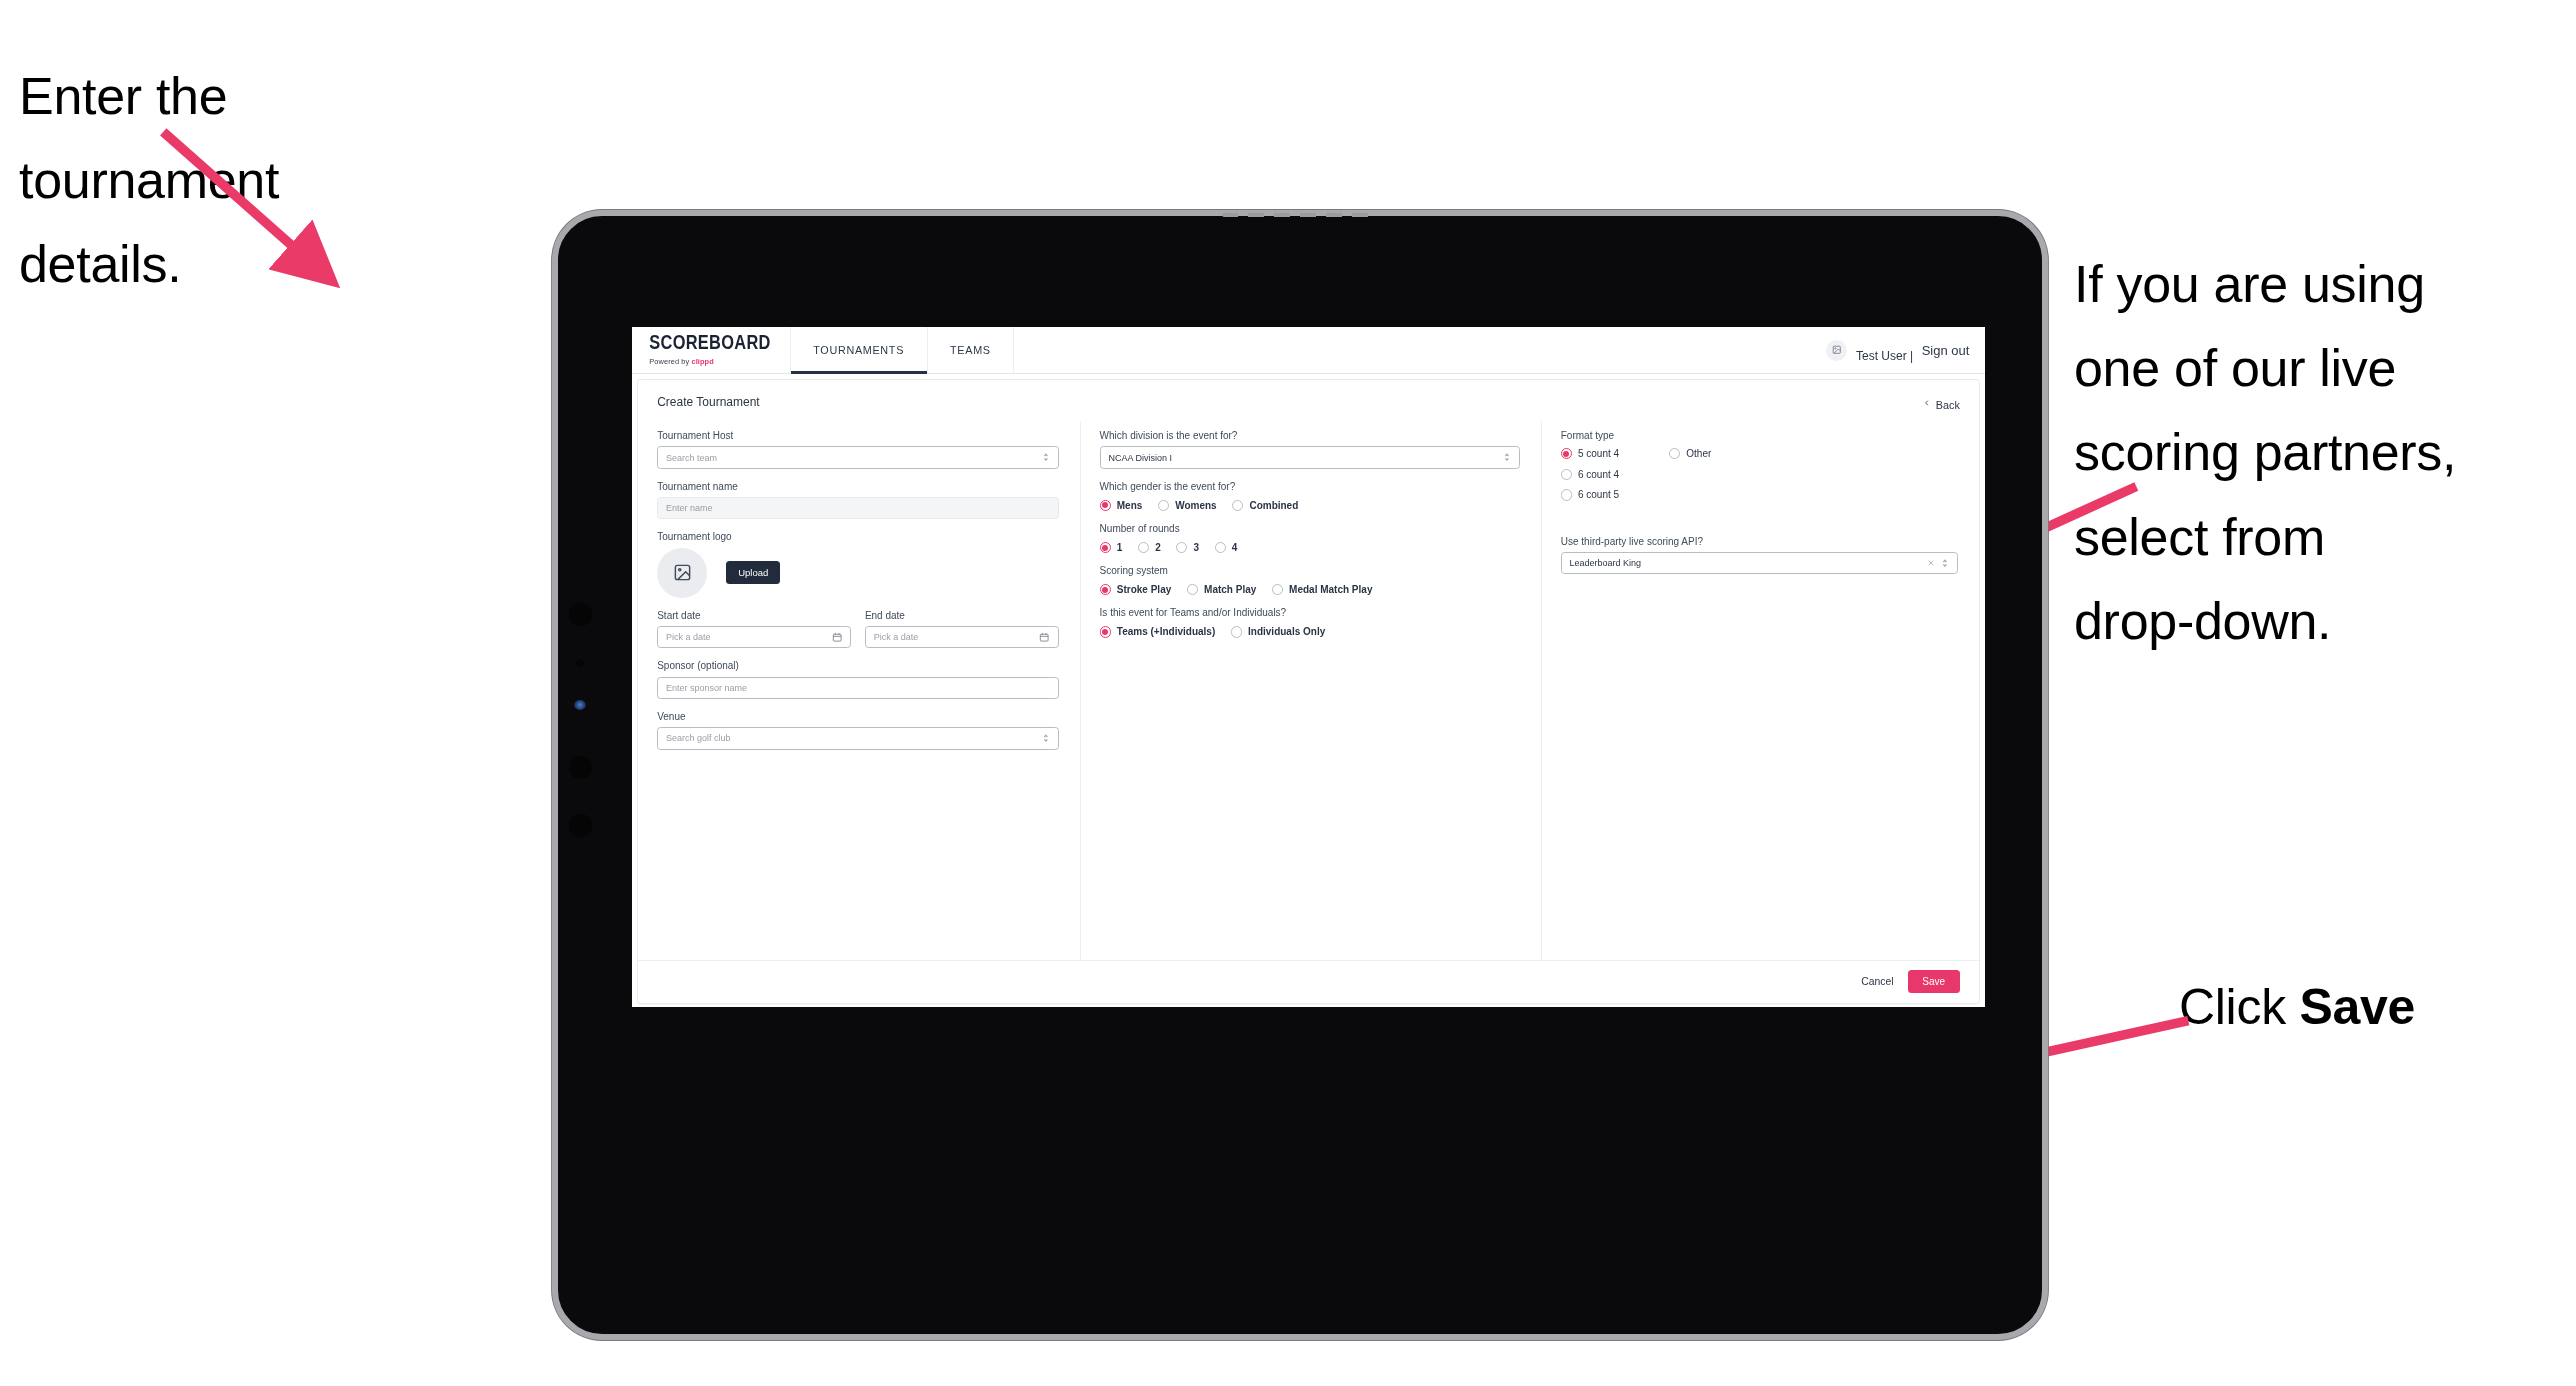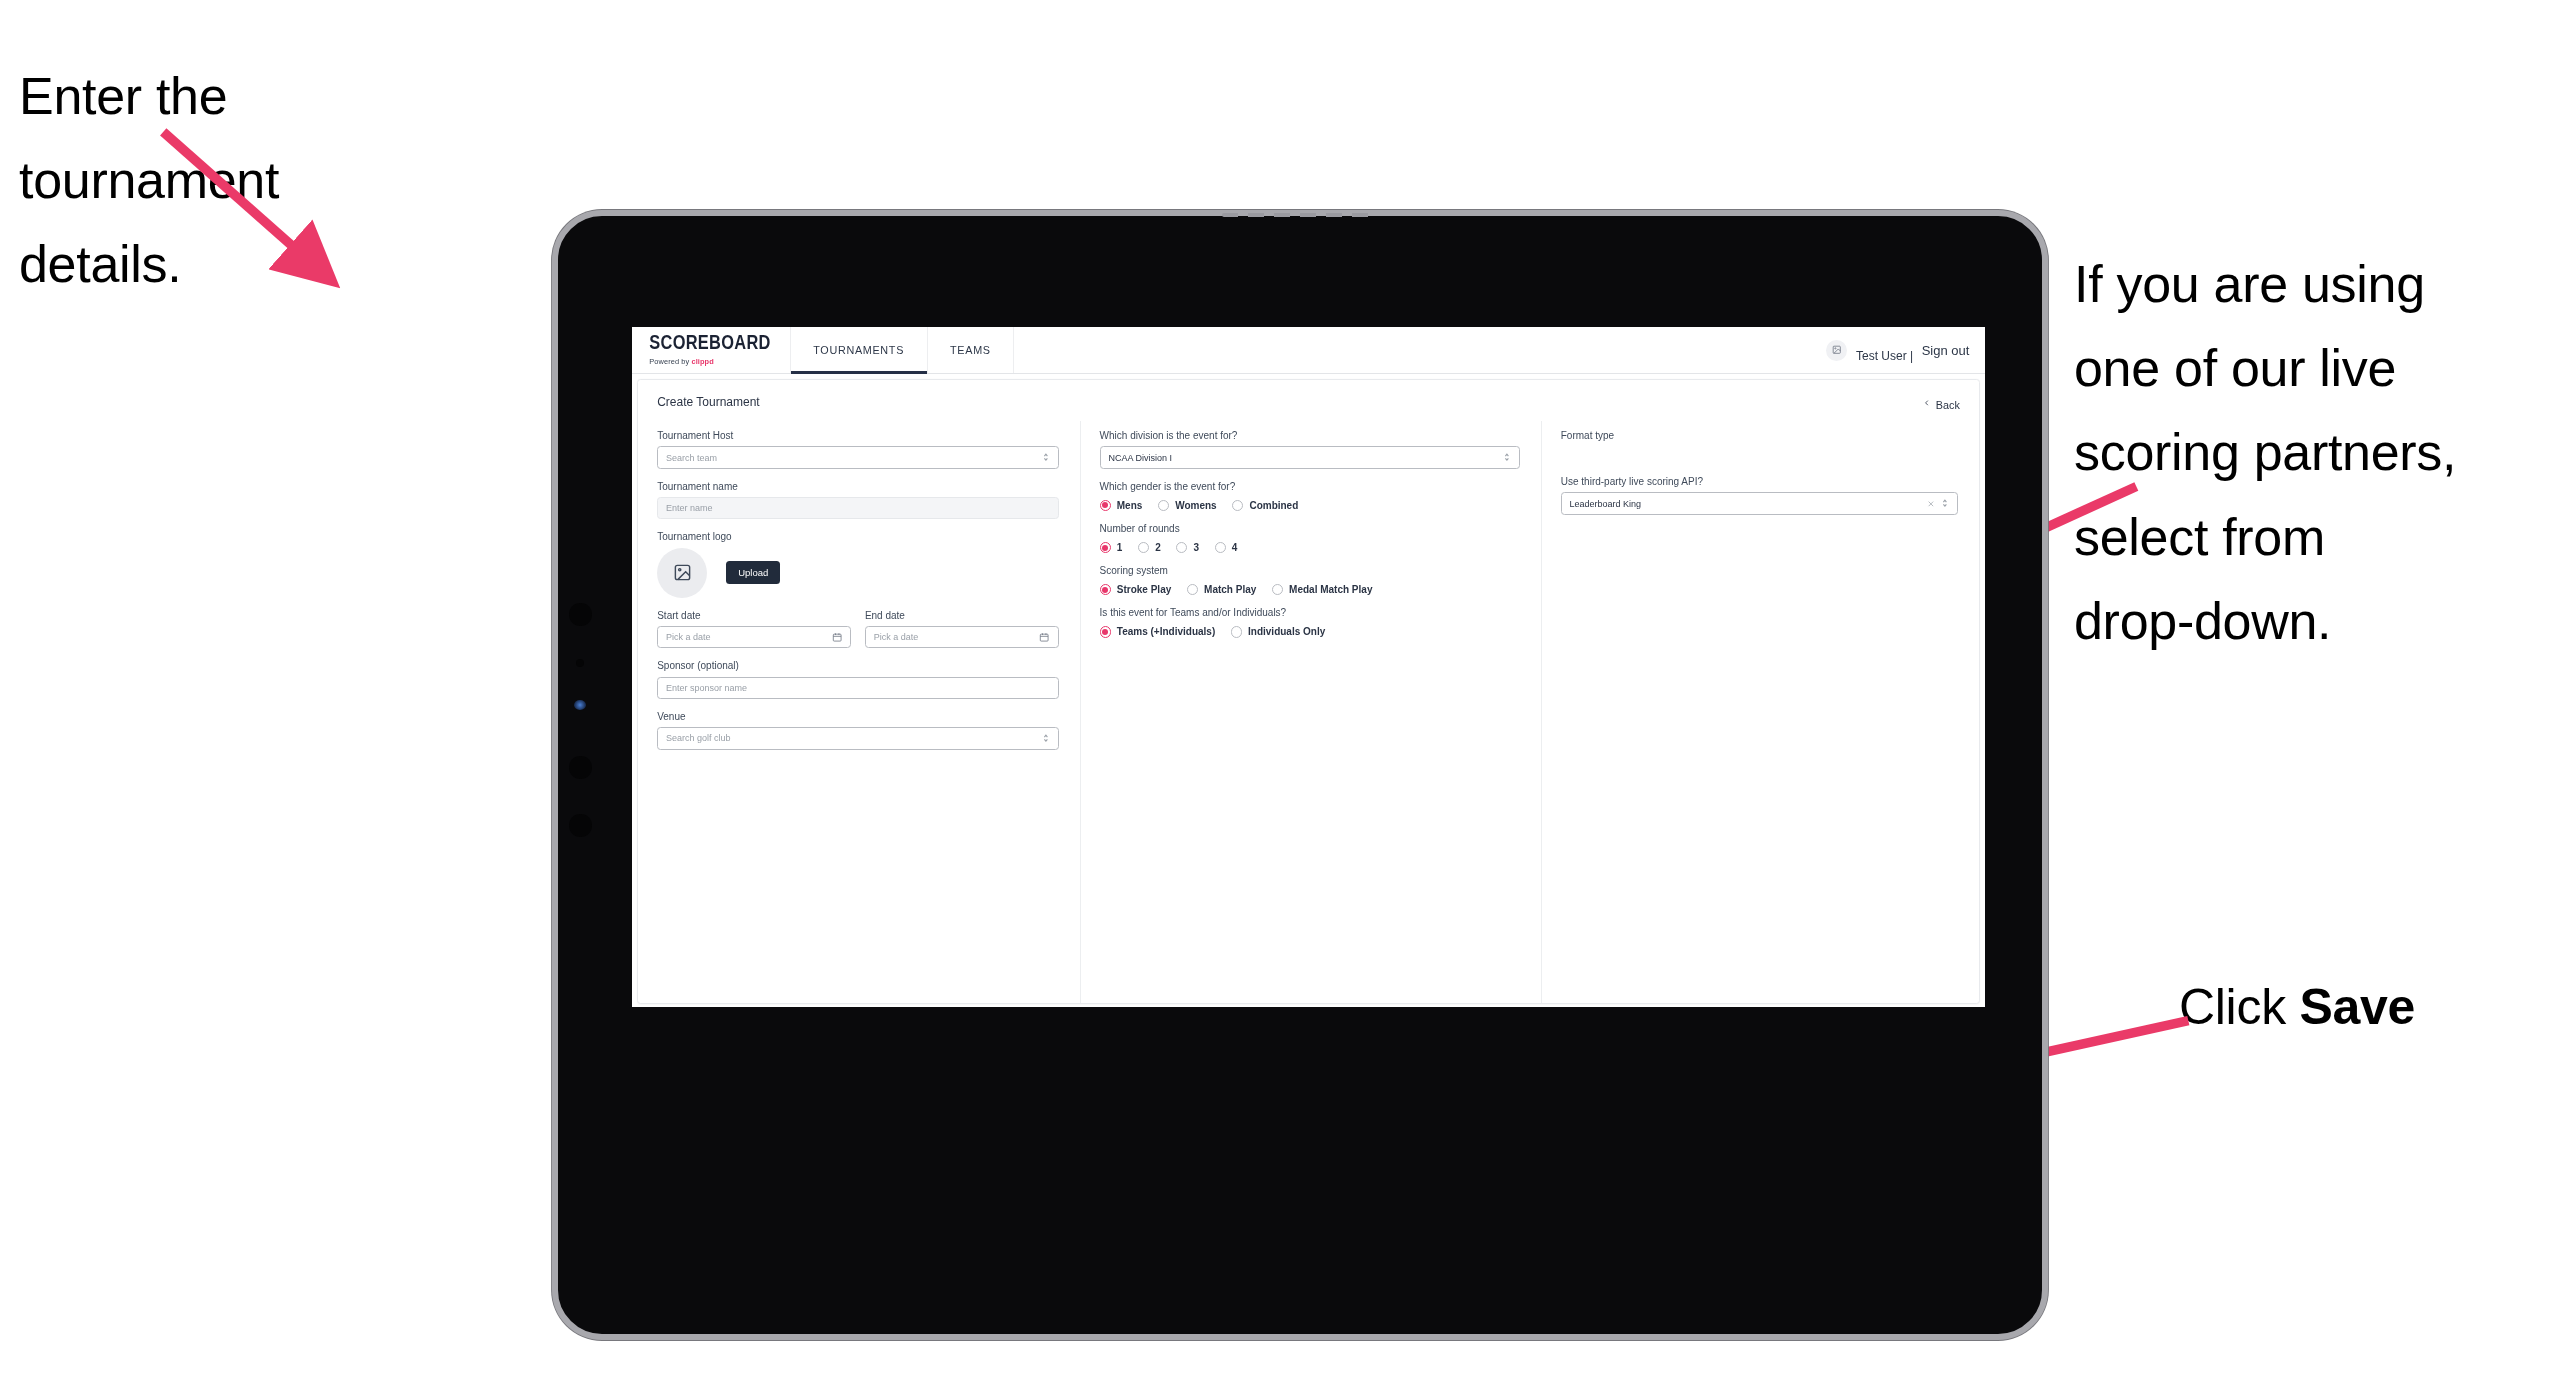--- a/index.html
+++ b/index.html
@@ -424,34 +424,60 @@
               <div class="radio-opt">
                 <span class="rdot"></span>
                 <span>Individuals Only</span>
               </div>
             </div>
           </div>
 
           <div class="col c3">
 
             <div class="flabel first">Format type</div>
+            <div id="format-wrap">
+              <div class="radio-col">
+                <div class="radio-opt">
+                  <span class="rdot on"></span>
+                  <span>5 count 4</span>
+                </div>
+                <div class="radio-opt">
+                  <span class="rdot"></span>
+                  <span>6 count 4</span>
+                </div>
+                <div class="radio-opt">
+                  <span class="rdot"></span>
+                  <span>6 count 5</span>
+                </div>
+              </div>
+              <div class="radio-col">
+                <div class="radio-opt">
+                  <span class="rdot"></span>
+                  <span>Other</span>
+                </div>
+              </div>
+            </div>
 
             <div class="flabel" style="margin-top:35px;">Use third-party live scoring API?</div>
             <div class="field filled">
               <span class="ph">Leaderboard King</span>
               <span class="endico">
                 <svg width="7.8" height="7.8" viewBox="0 0 24 24" fill="none" stroke="#9aa0a8" stroke-width="2.2">
                     <path d="M5 5l14 14M19 5L5 19"></path>
                   </svg>
                 <svg width="7.8" height="10.4" viewBox="0 0 10 14" fill="none" stroke="#9aa0a8" stroke-width="1.5">
                     <path d="M3 5.5L5 3l2 2.5M3 8.5L5 11l2-2.5"></path>
                   </svg>
               </span>
             </div>
           </div>
         </div>
 
+        <div id="card-foot">
+          <div id="cancel-btn">Cancel</div>
+          <div id="save-btn">Save</div>
+        </div>
 
       </div>
     </div>
   </div>
 </div>
 
 
 </body></html>

